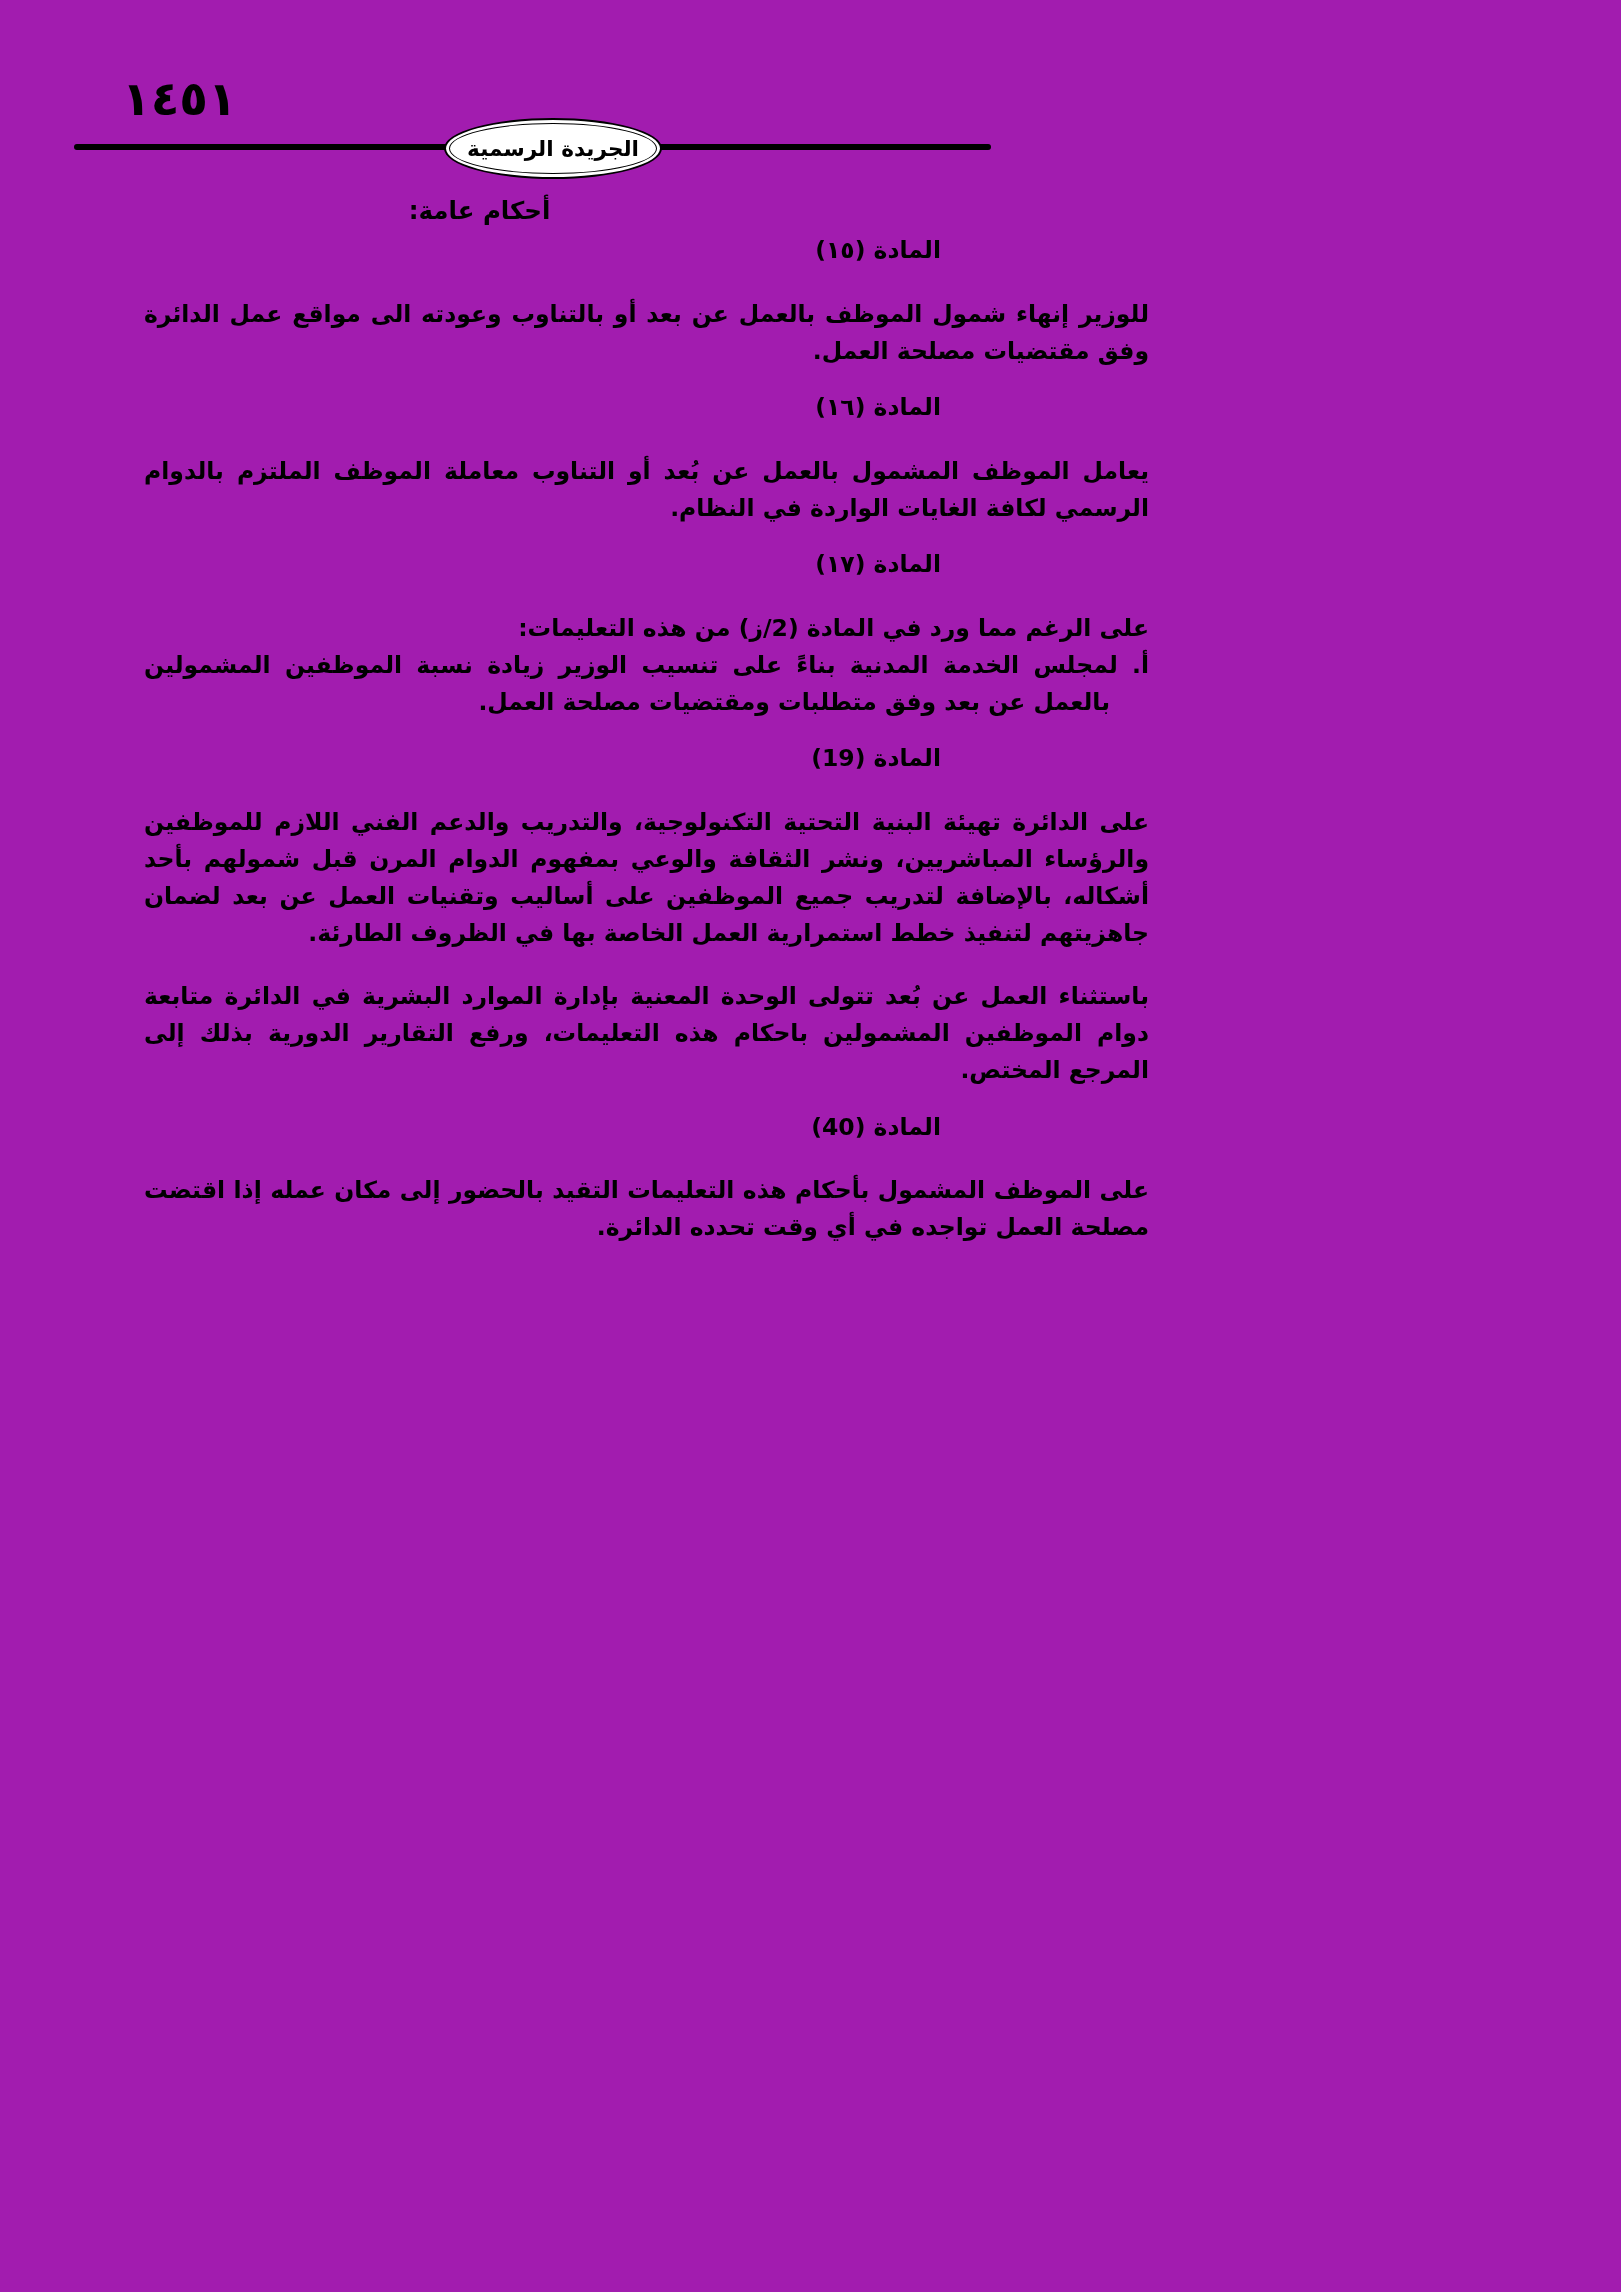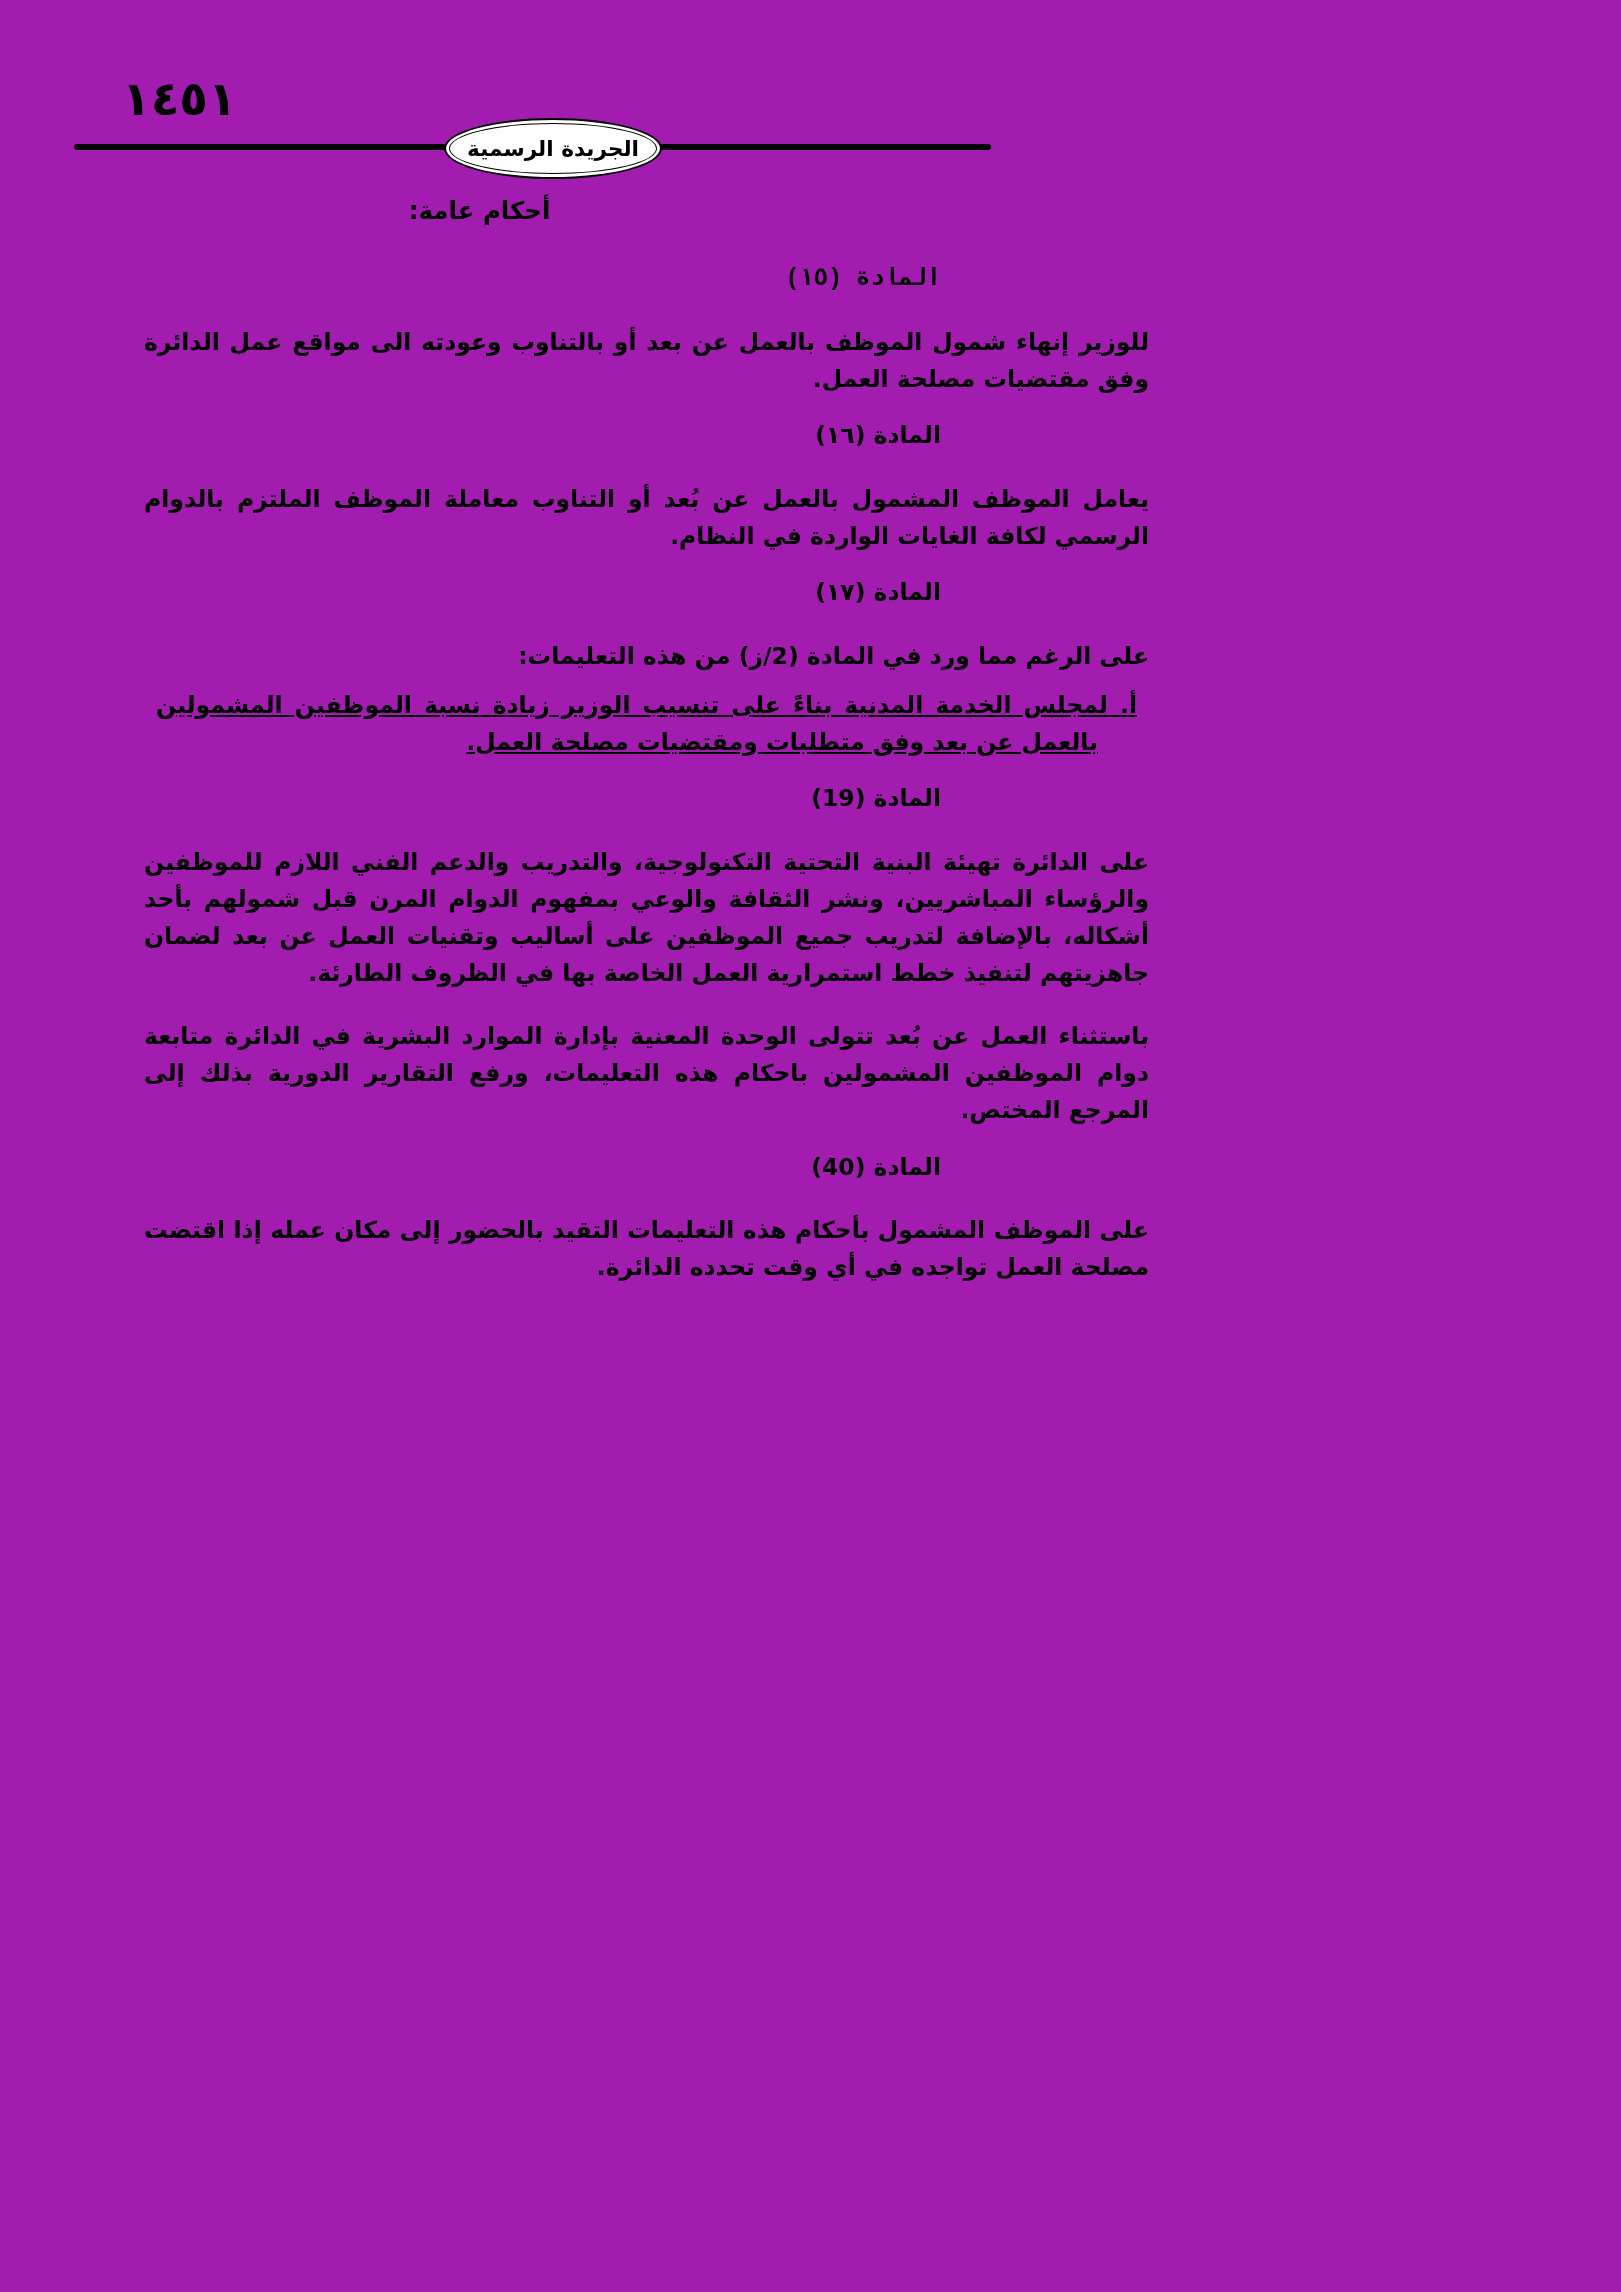--- a/index.html
+++ b/index.html
@@ -83,34 +83,32 @@
     font-weight: 700;
   }
   .article-heading {
     margin: 19.6px 208px 0 0;
     font-size: 23.5px;
     line-height: 37px;
     font-weight: 700;
     text-align: right;
   }
   .article-heading.first {
-    margin-top: 33px;
-    font-family: Liberation Mono, monospace;
+    margin-top: 5px;
   }
   .article-body,
   .article-intro {
     margin: 26.5px 0 0 0;
     text-align: justify;
   }
   .list-item {
-    margin: 12px;
+    margin: 0;
     text-align: justify;
     padding-right: 39px;
     text-indent: -39px;
-    text-decoration: underline;
   }
 </style>
 </head>
 <body>
 
 <div class="page">
 
   <div class="page-number">١٤٥١</div>
 
   <div class="header-rule"></div>

